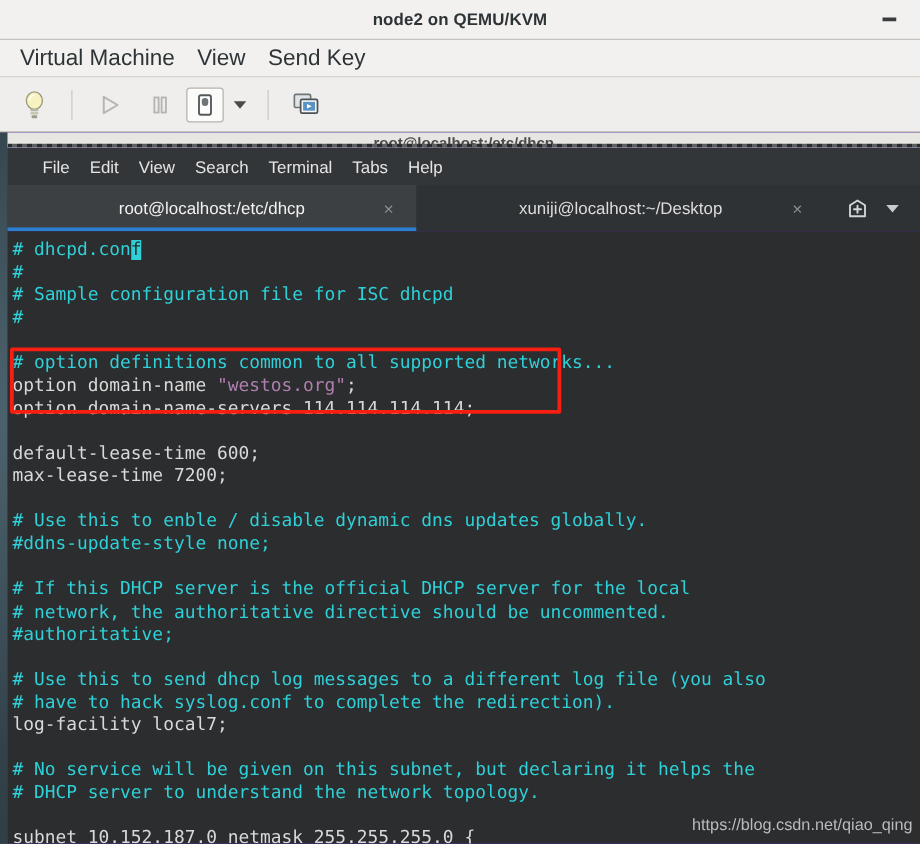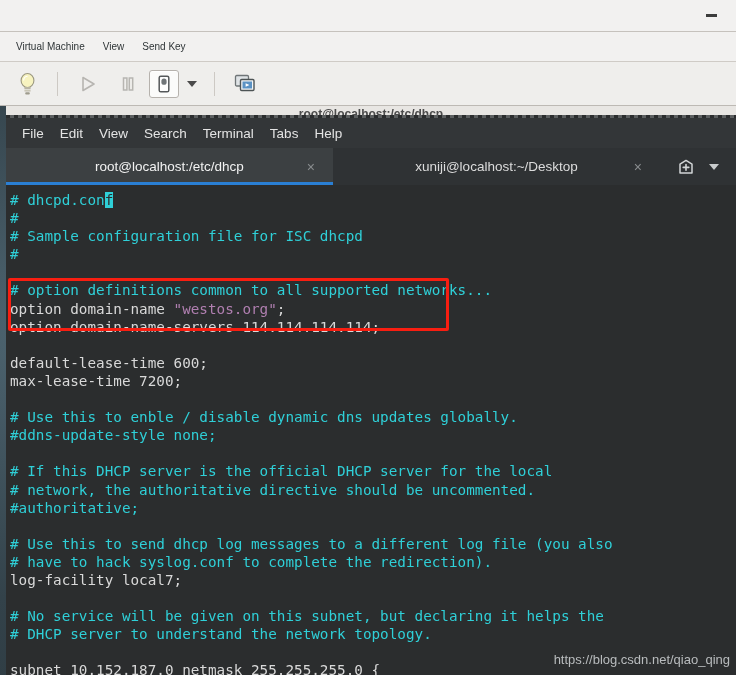--- a/index.html
+++ b/index.html
@@ -40,21 +40,21 @@
 
   
   .vm-menubar {
     height: 30px; flex: 0 0 30px;
     background: #f2f1f0;
     border-bottom: 1px solid #cfcbc6;
     display: flex; align-items: center;
     padding-left: 7px;
   }
   .vm-menu-item {
-    font-size: 10px; color: #2e3436;
+    font-size: 18px; color: #2e3436;
     padding: 4px 9px; border-radius: 2px;
     cursor: default; white-space: nowrap;
   }
 
   
   .vm-toolbar {
     height: 44px; flex: 0 0 44px;
     background: #efeeec;
     border-bottom: 1px solid #bdb9b4;
     display: flex; align-items: center;
@@ -118,21 +118,21 @@
   .gt-titlebar::after {
     content: ""; position: absolute; left: 0; right: 0; bottom: 0;
     height: 3px;
     background: repeating-linear-gradient(90deg,#2b2d2e 0 4px,#5c5f60 4px 8px);
   }
 
   .gt-menubar {
     flex: 0 0 30px;
     background: #333638;
     display: flex; align-items: center;
-    padding-left: 8px;
+    padding-left: 20px;
   }
   .gt-menu-item {
     font-size: 13.5px; color: #e4e4e4;
     padding: 3px 8px; border-radius: 2px;
     cursor: default; white-space: nowrap;
   }
 
   .gt-tabbar {
     flex: 0 0 37px;
     background: #2f3234;
@@ -219,20 +219,21 @@
     color: #b9bcbe;
     white-space: nowrap;
   }
 </style>
 </head>
 <body>
 
 <div id="vm-window">
 
   <div class="vm-titlebar">
+    <span class="vm-title">node2 on QEMU/KVM</span>
     <span class="vm-min">
         <i></i>
       </span>
   </div>
 
   <div class="vm-menubar">
     <span class="vm-menu-item">Virtual Machine</span>
     <span class="vm-menu-item">View</span>
     <span class="vm-menu-item">Send Key</span>
   </div>

